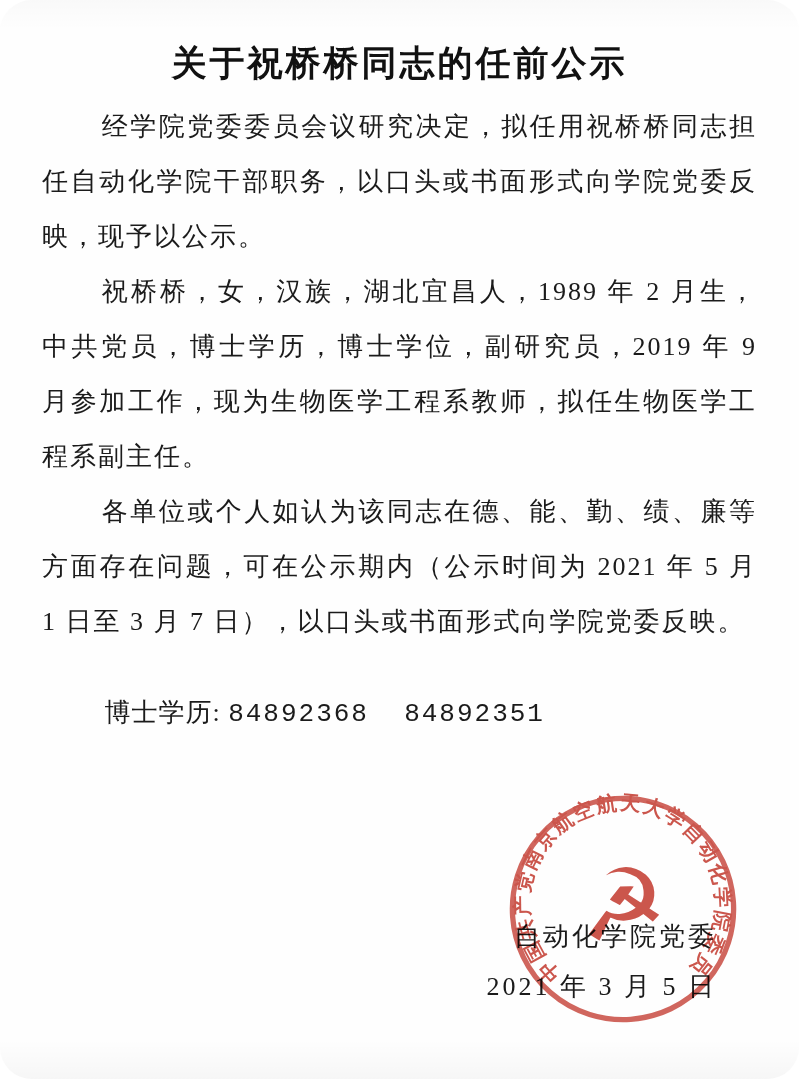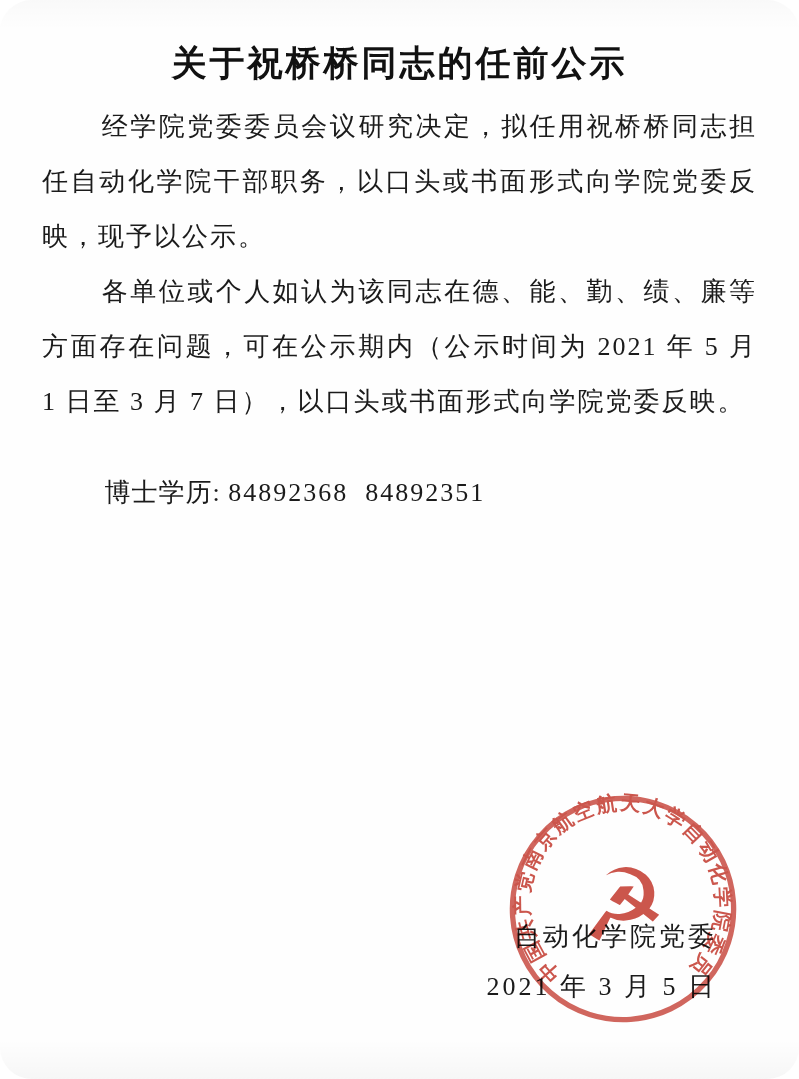--- a/index.html
+++ b/index.html
@@ -48,20 +48,21 @@
     letter-spacing: 1px;
   }
   .contact p {
     margin: 0;
     padding-left: 2.4em;
     white-space: pre;
   }
   .contact .value {
     letter-spacing: 2px;
     white-space: pre;
+    font-family: Liberation Mono, monospace;
   }
   .sign-block {
     position: absolute;
     top: 912px;
     right: 82px;
     text-align: right;
     font-size: 26px;
     line-height: 50px;
     letter-spacing: 3px;
     color: #1b1b1b;
@@ -93,20 +94,21 @@
 </style>
 </head>
 <body>
 
 <div class="page">
 
   <h1 class="doc-title">关于祝桥桥同志的任前公示</h1>
 
   <div class="content">
     <p>经学院党委委员会议研究决定，拟任用祝桥桥同志担任自动化学院干部职务，以口头或书面形式向学院党委反映，现予以公示。</p>
+    <p>祝桥桥，女，汉族，湖北宜昌人，1989 年 2 月生，中共党员，博士学历，博士学位，副研究员，2019 年 9 月参加工作，现为生物医学工程系教师，拟任生物医学工程系副主任。</p>
     <p>各单位或个人如认为该同志在德、能、勤、绩、廉等方面存在问题，可在公示期内（公示时间为 2021 年 5 月 1 日至 3 月 7 日），以口头或书面形式向学院党委反映。</p>
   </div>
 
   <div class="contact">
     <p><span>博士学历: </span><span class="value">84892368  84892351</span></p>
   </div>
 
   <div class="sign-block">
     <div>自动化学院党委</div>
     <div>2021 年 3 月 5 日</div>

